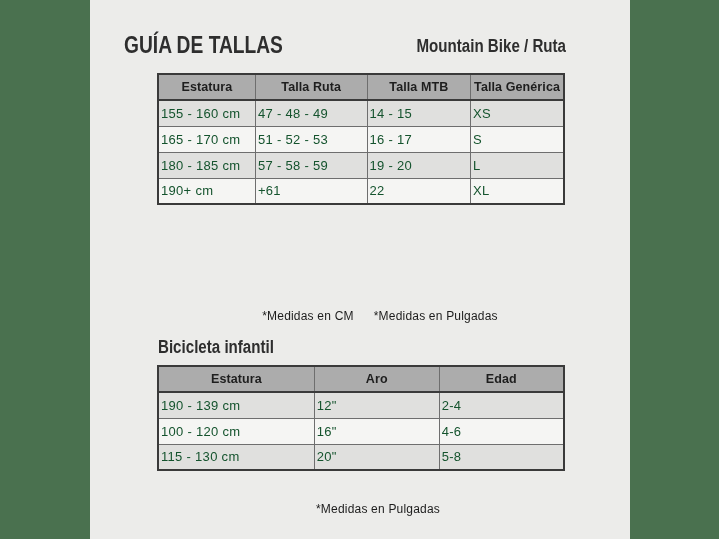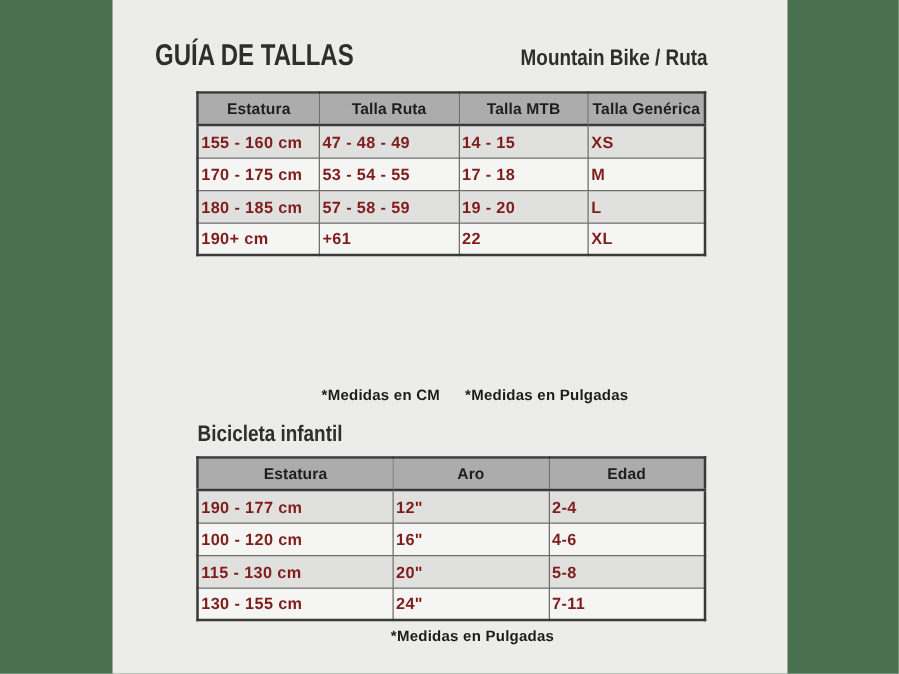--- a/index.html
+++ b/index.html
@@ -80,40 +80,40 @@
   th {
     background: #ACACAC;
     font-size: 12.5px;
     font-weight: 700;
     color: #1E1E1E;
     border-bottom: 2px solid #3A3A3A;
     letter-spacing: 0.1px;
   }
   td {
     font-size: 13px;
-    font-weight: 700;
-    color: #7f1d1d;
+    font-weight: 400;
+    color: #14532d;
     letter-spacing: 0.3px;
   }
   tbody tr:nth-child(odd)  td { background: #E0E0DE; }
   tbody tr:nth-child(even) td { background: #F5F5F3; }
 
   .footnotes-row {
     position: absolute;
     left: 67px;
     width: 408px;
     top: 309px;
     display: flex;
     justify-content: center;
     gap: 20px;
     transform: translateX(19px);
   }
   .footnote {
     font-size: 12px;
-    font-weight: 700;
+    font-weight: 400;
     color: #1C1C1C;
     letter-spacing: 0.2px;
     white-space: nowrap;
   }
   .footnote-kids {
     position: absolute;
     left: 67px;
     width: 408px;
     top: 502px;
     text-align: center;
@@ -146,24 +146,24 @@
           </tr>
       </thead>
       <tbody>
           <tr>
             <td>155 - 160 cm</td>
             <td>47 - 48 - 49</td>
             <td>14 - 15</td>
             <td>XS</td>
           </tr>
           <tr>
-            <td>170 - 175 cm</td>
-            <td>53 - 54 - 55</td>
-            <td>17 - 18</td>
-            <td>M</td>
+            <td>165 - 170 cm</td>
+            <td>51 - 52 - 53</td>
+            <td>16 - 17</td>
+            <td>S</td>
           </tr>
           <tr>
             <td>180 - 185 cm</td>
             <td>57 - 58 - 59</td>
             <td>19 - 20</td>
             <td>L</td>
           </tr>
           <tr>
             <td>190+ cm</td>
             <td>+61</td>
@@ -188,38 +188,33 @@
       </colgroup>
       <thead>
         <tr>
             <th>Estatura</th>
             <th>Aro</th>
             <th>Edad</th>
           </tr>
       </thead>
       <tbody>
           <tr>
-            <td>190 - 177 cm</td>
+            <td>190 - 139 cm</td>
             <td>12"</td>
             <td>2-4</td>
           </tr>
           <tr>
             <td>100 - 120 cm</td>
             <td>16"</td>
             <td>4-6</td>
           </tr>
           <tr>
             <td>115 - 130 cm</td>
             <td>20"</td>
             <td>5-8</td>
           </tr>
-          <tr>
-            <td>130 - 155 cm</td>
-            <td>24"</td>
-            <td>7-11</td>
-          </tr>
         </tbody>
     </table>
 
     <div class="footnote footnote-kids">*Medidas en Pulgadas</div>
 
   </div>
 </div>
 
 </body></html>

